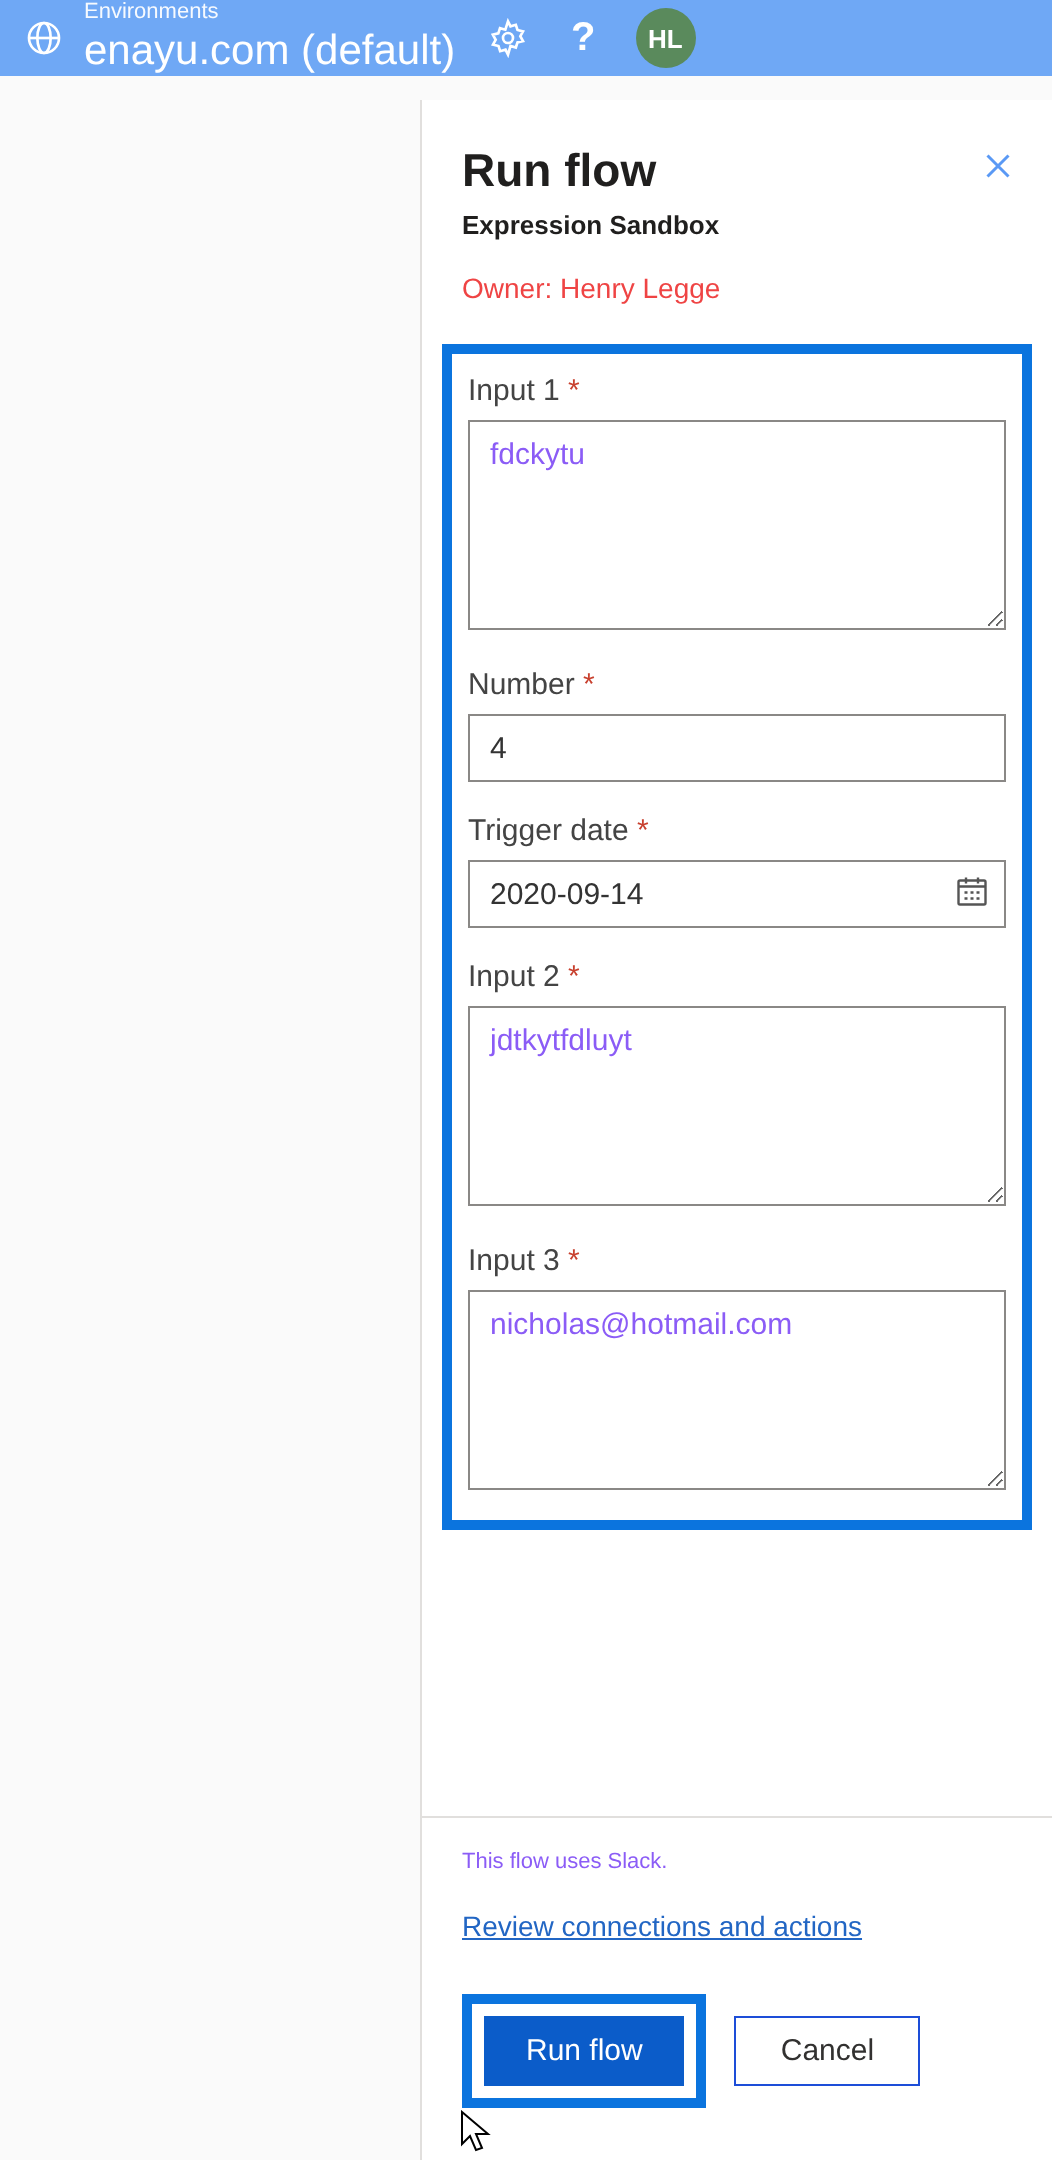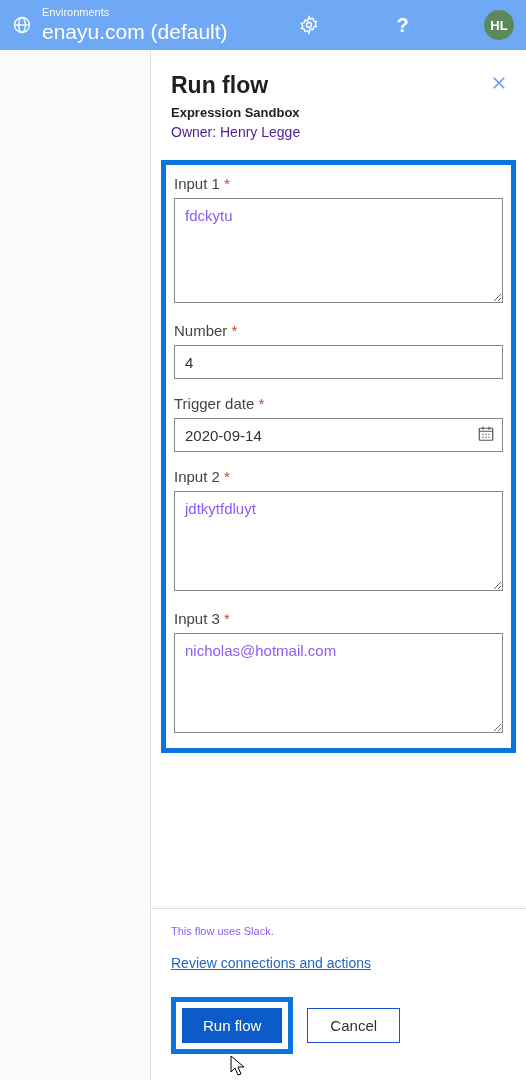--- a/index.html
+++ b/index.html
@@ -11,25 +11,25 @@
       font-family: "Segoe UI", Arial, sans-serif;
       font-size: 14px;
       color: #323130;
       width: 526px;
       height: 1080px;
       background: #fafafa;
       overflow: hidden;
       position: relative;
     }
     .top-bar {
-      height: 50px;
+      height: 38px;
       background: #6fa8f5;
       display: flex;
       align-items: center;
-      justify-content: space-between;
+      justify-content: flex-start;
       padding: 0 12px;
       color: white;
       gap: 14px;
     }
     .env-block {
       display: flex;
       align-items: center;
       gap: 10px;
     }
     .env-icon {
@@ -74,21 +74,21 @@
       align-items: center;
       justify-content: center;
       font-size: 13px;
       font-weight: 600;
     }
     .panel {
       position: absolute;
       top: 50px;
       right: 0;
       bottom: 0;
-      width: 376px;
+      width: 316px;
       background: white;
       border-left: 1px solid #e1dfdd;
       display: flex;
       flex-direction: column;
     }
     .panel-header {
       padding: 22px 20px 10px 20px;
       position: relative;
     }
     .panel-title {
@@ -97,22 +97,22 @@
       color: #201f1e;
     }
     .panel-subtitle {
       font-size: 13px;
       font-weight: 600;
       color: #201f1e;
       margin-top: 6px;
     }
     .panel-owner {
       font-size: 14px;
-      color: #4c1d95;
-      margin-top: 4px;
+      color: #ef4444;
+      margin-top: 16px;
     }
     .close-btn {
       position: absolute;
       top: 22px;
       right: 16px;
       width: 22px;
       height: 22px;
       color: #5a99f5;
       cursor: pointer;
       font-size: 20px;

